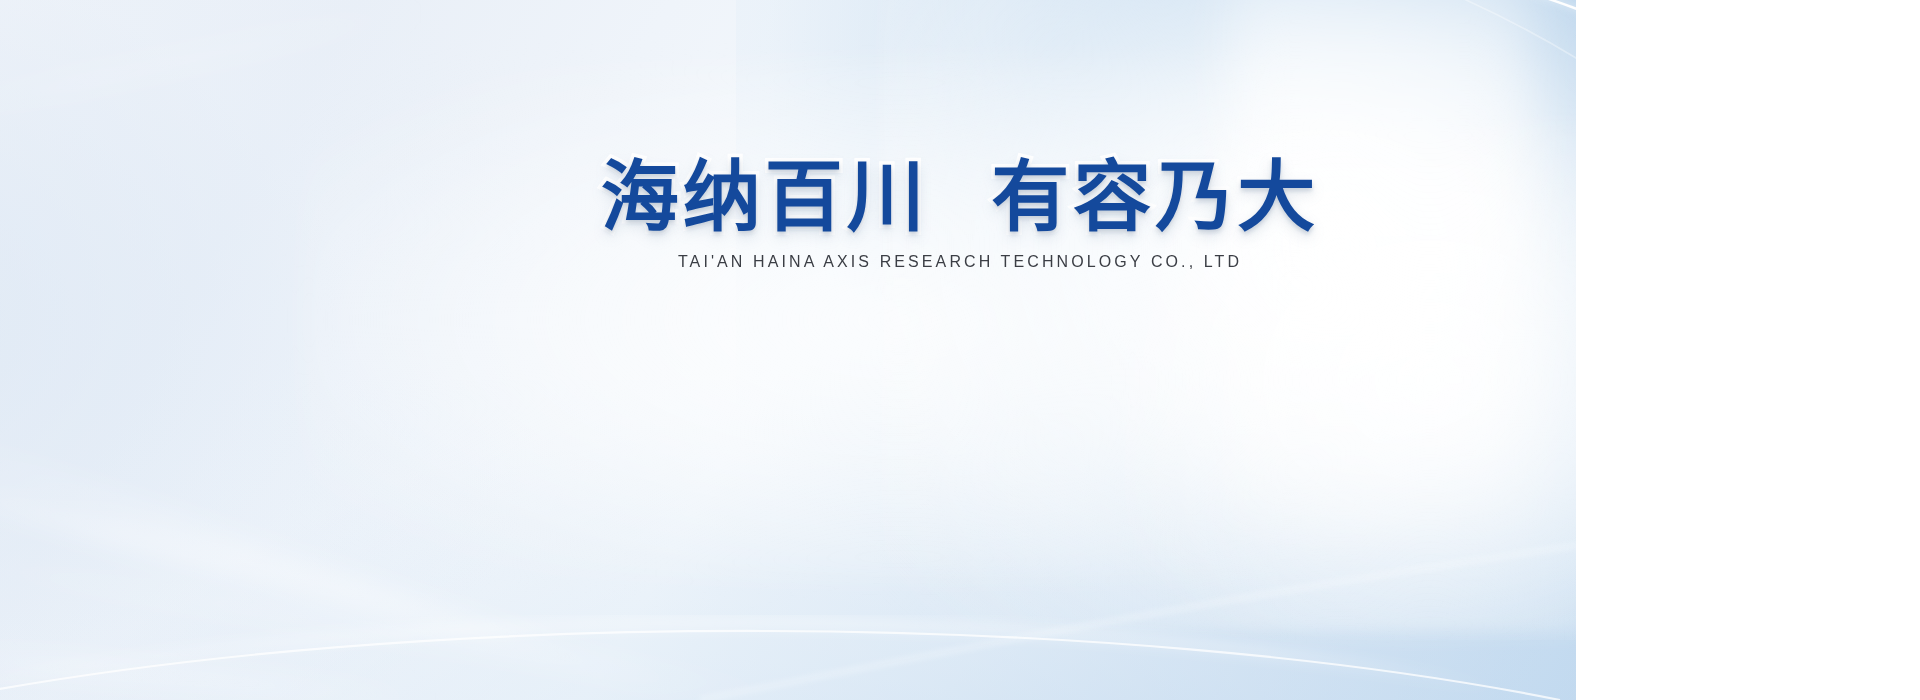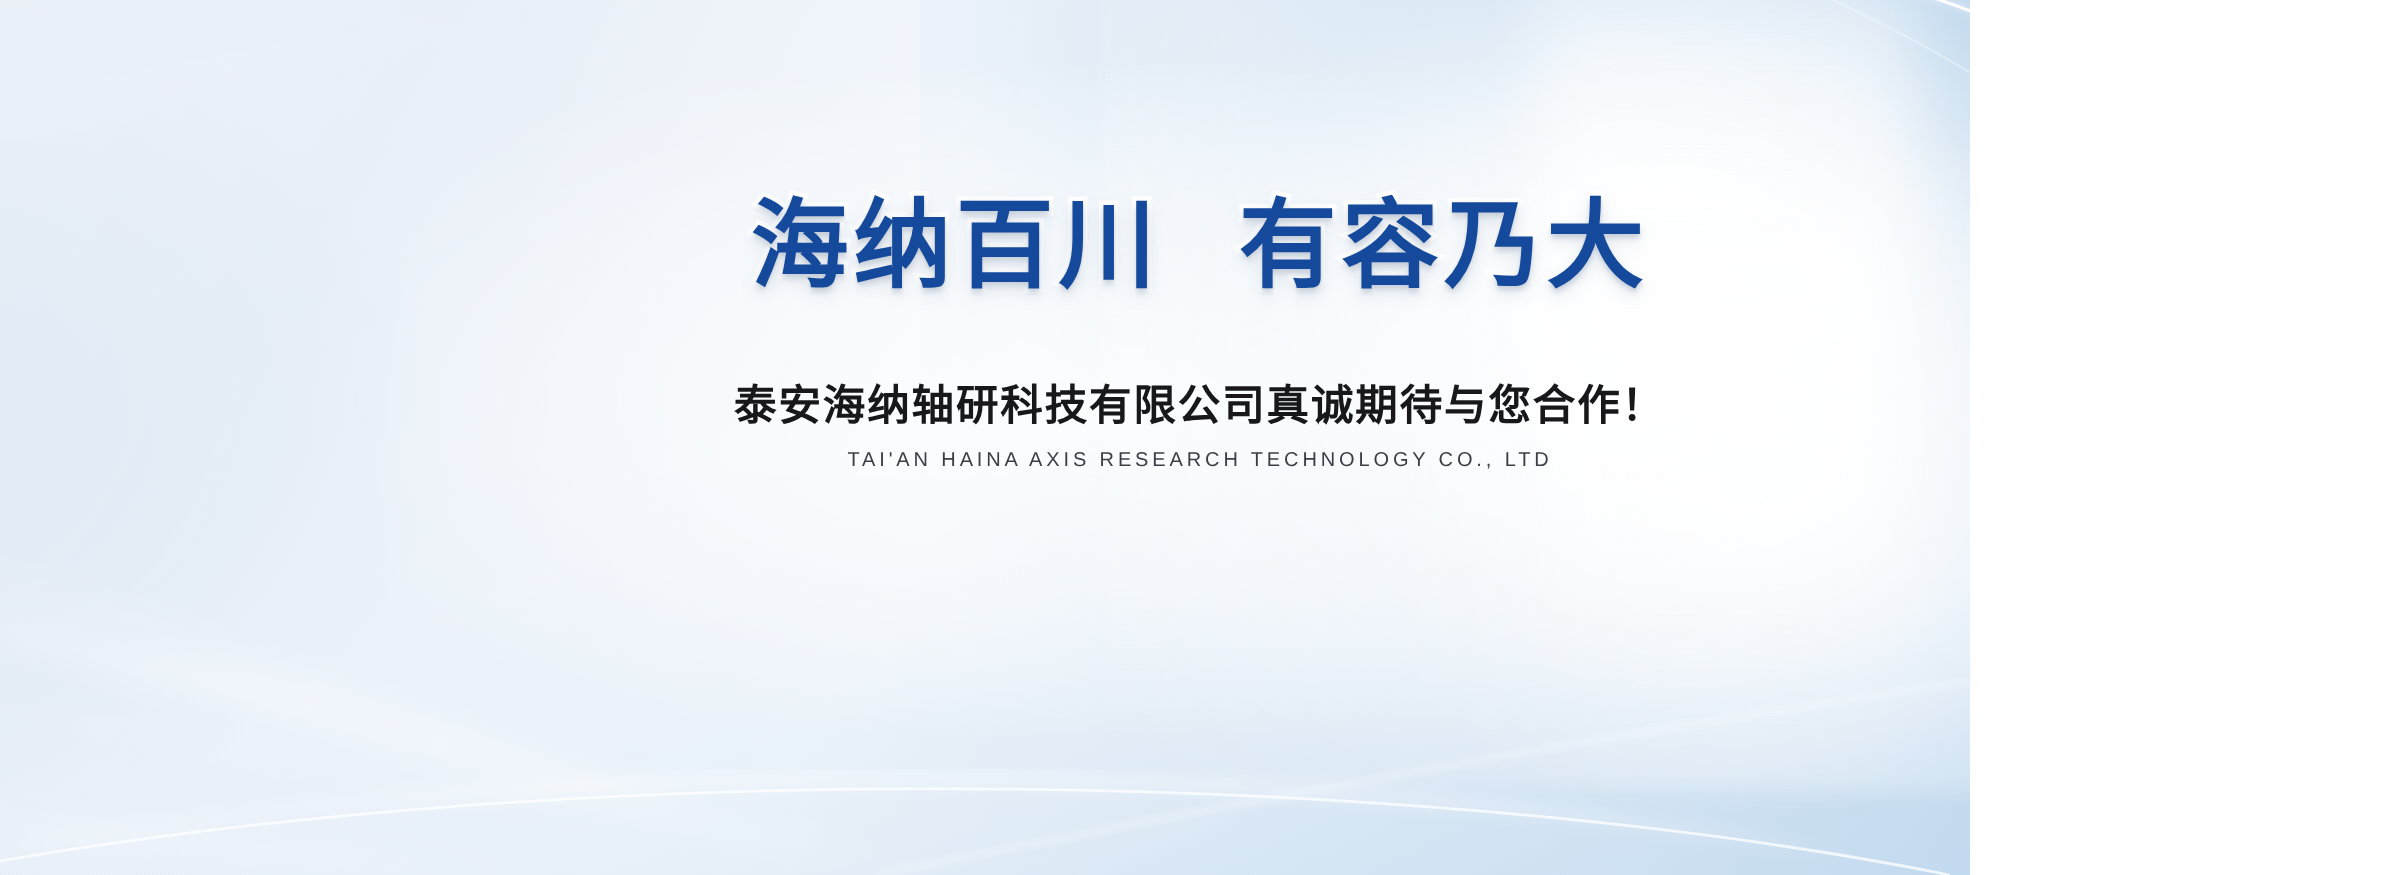--- a/index.html
+++ b/index.html
@@ -242,18 +242,17 @@
 
     <g filter="url(#lblur)">
       <path d="M -100 120 L 420 10" stroke="url(#streakG)" stroke-width="11" fill="none" opacity="0.30"></path>
     </g>
   </svg>
 
   <div class="content">
 
     <h1 class="headline">海纳百川  有容乃大</h1>
 
-    <p class="subtitle">泰安海纳轴研科技有限公司真诚期待与您合作！</p>
 
     <p class="subtitle-en">TAI'AN HAINA AXIS RESEARCH TECHNOLOGY CO., LTD</p>
 
   </div>
 </div>
 
 </body></html>

